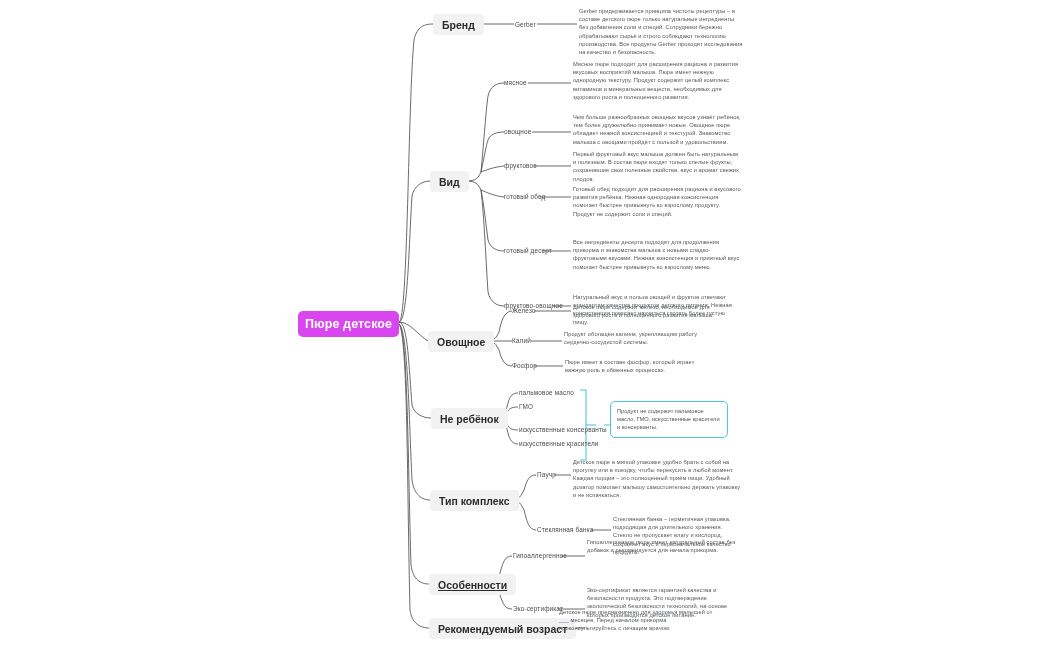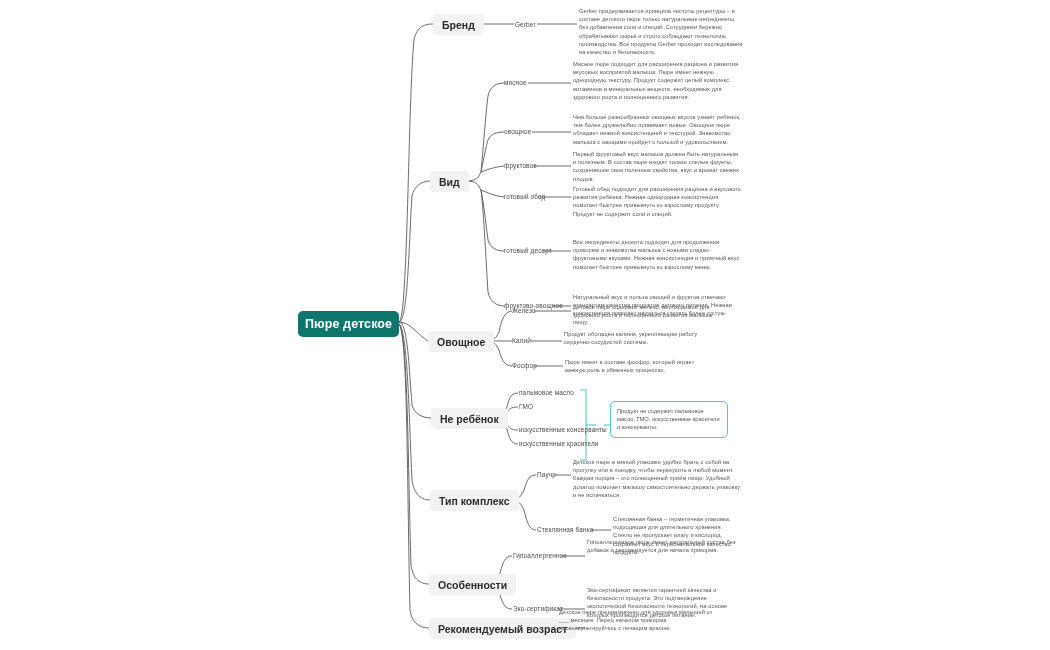--- a/index.html
+++ b/index.html
@@ -33,21 +33,21 @@
     pointer-events: none;
   }
 
   
   .root-node {
     position: absolute;
     left: 298px;
     top: 311px;
     width: 101px;
     height: 26px;
-    background: #0f766e;
+    background: #d946ef;
     border-radius: 5px;
     display: flex;
     align-items: center;
     justify-content: center;
     color: #ffffff;
     font-size: 12.5px;
     font-weight: bold;
     letter-spacing: 0.1px;
     white-space: nowrap;
     box-sizing: border-box;
@@ -187,21 +187,21 @@
   <div class="l1-node" style="left:433px; top:14px;">Бренд</div>
 
   <div class="l1-node" style="left:430px; top:171px;">Вид</div>
 
   <div class="l1-node" style="left:428px; top:331px;">Овощное</div>
 
   <div class="l1-node" style="left:431px; top:408px;">Не ребёнок</div>
 
   <div class="l1-node" style="left:430px; top:490px;">Тип комплекс</div>
 
-  <div class="l1-node" style="left:429px; top:574px;">Особенности</div>
+  <div class="l1-node" style="left:429px; top:574px;text-decoration:underline;">Особенности</div>
 
   <div class="l1-node" style="left:429px; top:618px;text-align:center;">Рекомендуемый возраст</div>
 
   <div class="l2-label" style="left:515px; top:20px;">Gerber</div>
   <div class="desc" style="left:579px; top:7px; width:165px;">Gerber придерживается принципа чистоты рецептуры – в составе детского пюре только натуральные ингредиенты без добавления соли и специй. Сотрудники бережно обрабатывают сырьё и строго соблюдают технологию производства. Все продукты Gerber проходят исследования на качество и безопасность.</div>
 
   <div class="l2-label" style="left:504px; top:78px;">мясное</div>
   <div class="desc" style="left:573px; top:60px; width:168px;">Мясное пюре подходит для расширения рациона и развития вкусовых восприятий малыша. Пюре имеет нежную однородную текстуру. Продукт содержит целый комплекс витаминов и минеральных веществ, необходимых для здорового роста и полноценного развития.</div>
 
   <div class="l2-label" style="left:504px; top:127px;">овощное</div>

